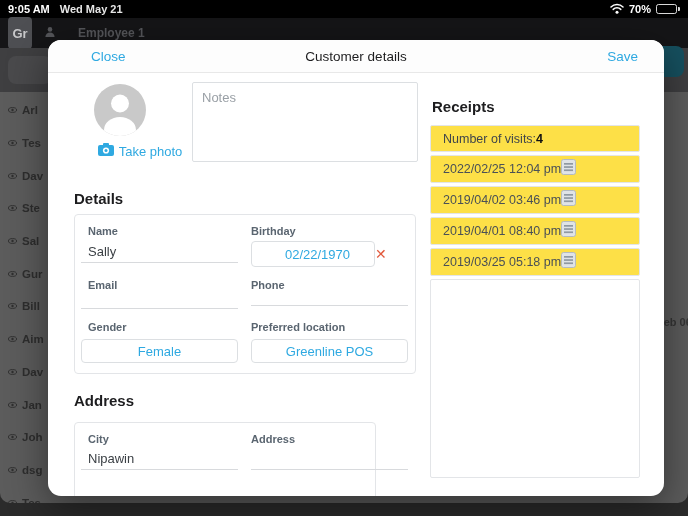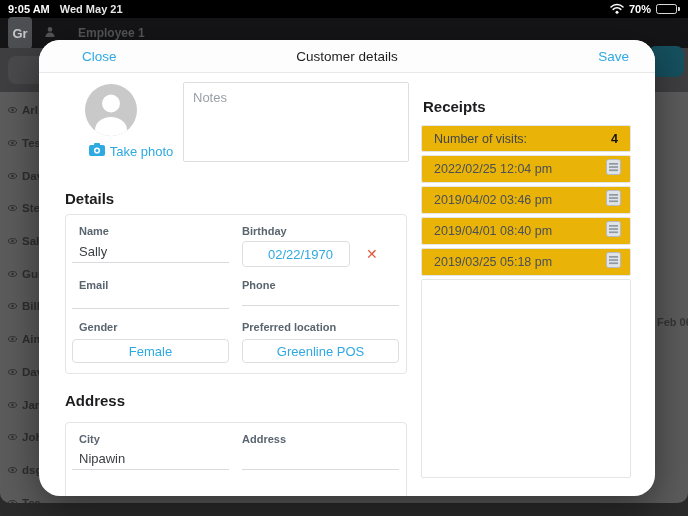--- a/index.html
+++ b/index.html
@@ -31,22 +31,22 @@
   .bg-search { position:absolute; left:8px; top:8px; width:44px; height:28px; background:#4a4a4c; border-radius:8px; }
   .bg-list { position:absolute; left:6px; top:46px; width:120px; }
   .bg-row { height:32.7px; display:flex; align-items:center; gap:5px; padding-left:2px;
     color:#2e2e2e; font-size:11.5px; font-weight:700; white-space:nowrap; overflow:hidden; }
   .bg-row svg { flex:0 0 auto; }
   .bg-joined { position:absolute; left:644px; top:268px; display:flex; align-items:center; gap:3px;
     color:#353535; font-size:11px; font-weight:600; white-space:nowrap; }
   .teal-btn { position:absolute; left:648px; top:46px; width:36px; height:31px; background:#16505f; border-radius:8px; z-index:2; }
 
   
-  .modal { position:absolute; left:39px; top:40px; width:616px; height:456px; background:#fff;
-    border-radius:21px; box-shadow:0 12px 40px rgba(0,0,0,.45); z-index:10; overflow:hidden; }
+  .modal { position:absolute; left:48px; top:40px; width:616px; height:456px; background:#fff;
+    border-radius:13px; box-shadow:0 12px 40px rgba(0,0,0,.45); z-index:10; overflow:hidden; }
   .modal-header { position:relative; height:33px; border-bottom:1px solid #e8e8e8; background:#fdfdfd; }
   .modal-title { position:absolute; left:0; right:0; top:9px; text-align:center; font-size:13.5px; font-weight:400; color:#1d1d1f; }
   .link-btn { position:absolute; top:9px; font-size:13.5px; color:#2fa9e1; cursor:pointer; background:none; border:none; font-family:inherit; }
   .close-btn { left:43px; }
   .save-btn { right:26px; }
 
   .avatar { position:absolute; left:46px; top:44px; width:52px; height:52px; background:#c9c9c9;
     border-radius:50%; overflow:hidden; }
   .take-photo { position:absolute; left:30px; top:103px; width:124px; display:flex; align-items:center;
     justify-content:center; gap:5px; color:#2fa9e1; font-size:13px; cursor:pointer; }
@@ -60,22 +60,22 @@
 
   .field-label { position:absolute; font-size:11px; font-weight:700; color:#5a6570; }
   .line-input { position:absolute; border:none; border-bottom:1px solid #d8dadd; font-size:13px;
     color:#3a3f44; padding:2px 0 3px 7px; background:transparent; outline:none; font-family:inherit; }
   .box-btn { position:absolute; border:1px solid #dcdfe2; border-radius:4px; background:#fff;
     color:#2fa9e1; font-size:13px; display:flex; align-items:center; justify-content:center; cursor:pointer; font-family:inherit; }
   .clear-x { position:absolute; color:#e2593c; font-size:14px; line-height:14px; cursor:pointer; }
 
   
   .receipts-col { position:absolute; left:382px; top:85px; width:210px; }
-  .r-box { border:1px solid #e3e5e8; border-radius:2px; background:#eab308; margin-bottom:3px;
-    display:flex; align-items:center; justify-content:space-between; }
+  .r-box { border:1px solid #e3e5e8; border-radius:2px; background:#fde047; margin-bottom:3px;
+    display:flex; align-items:center; }
   .visits-row { height:27px; padding:0 12px; }
   .visits-label { font-size:12.5px; color:#3f454b; }
   .visits-count { font-size:12.5px; font-weight:700; color:#111; }
   .receipt-row { height:28px; padding:0 9px 0 12px; cursor:pointer; }
   .receipt-date { font-size:12.5px; color:#4a5056; }
   .receipts-empty { height:199px; border:1px solid #e3e5e8; border-radius:2px; background:#fff; }
 </style>
 </head>
 <body>
 
@@ -247,39 +247,39 @@
 
   <textarea class="notes" placeholder="Notes" style=""></textarea>
 
   <div class="section-heading" style="left:26px; top:150px;">Details</div>
 
   <div class="card" style="left:26px; top:174px; width:342px; height:160px;">
     <div class="field-label" style="left:13px; top:10px;">Name</div>
     <input class="line-input" style="left: 6px; top: 27px; width: 157px;" value="Sally">
 
     <div class="field-label" style="left:176px; top:10px;">Birthday</div>
-    <button class="box-btn" style="left:176px; top:26px; width:108px; height:26px;padding-left:9px;">02/22/1970</button>
+    <button class="box-btn" style="left:176px; top:26px; width:124px; height:26px;padding-left:9px;">02/22/1970</button>
     <span class="clear-x" style="left:300px; top:32px;">✕</span>
 
     <div class="field-label" style="left:13px; top:64px;">Email</div>
     <input class="line-input" style="left: 6px; top: 73px; width: 157px;" value="">
 
     <div class="field-label" style="left:176px; top:64px;">Phone</div>
     <input class="line-input" style="left: 176px; top: 70px; width: 157px;" value="">
 
     <div class="field-label" style="left:13px; top:106px;">Gender</div>
     <button class="box-btn" style="left:6px; top:124px; width:157px; height:24px;">Female</button>
 
     <div class="field-label" style="left:176px; top:106px;">Preferred location</div>
     <button class="box-btn" style="left:176px; top:124px; width:157px; height:24px;">Greenline POS</button>
   </div>
 
   <div class="section-heading" style="left:26px; top:352px;">Address</div>
 
-  <div class="card" style="left:26px; top:382px; width:342px; height:92px;">
+  <div class="card" style="left:26px; top:382px; width:302px; height:92px;">
     <div class="field-label" style="left:13px; top:10px;">City</div>
     <input class="line-input" style="left: 6px; top: 26px; width: 157px;" value="Nipawin">
 
     <div class="field-label" style="left:176px; top:10px;">Address</div>
     <input class="line-input" style="left: 176px; top: 26px; width: 157px;" value="">
   </div>
 
   <div class="section-heading" style="left:384px; top:58px;">Receipts</div>
 
   <div class="receipts-col">

